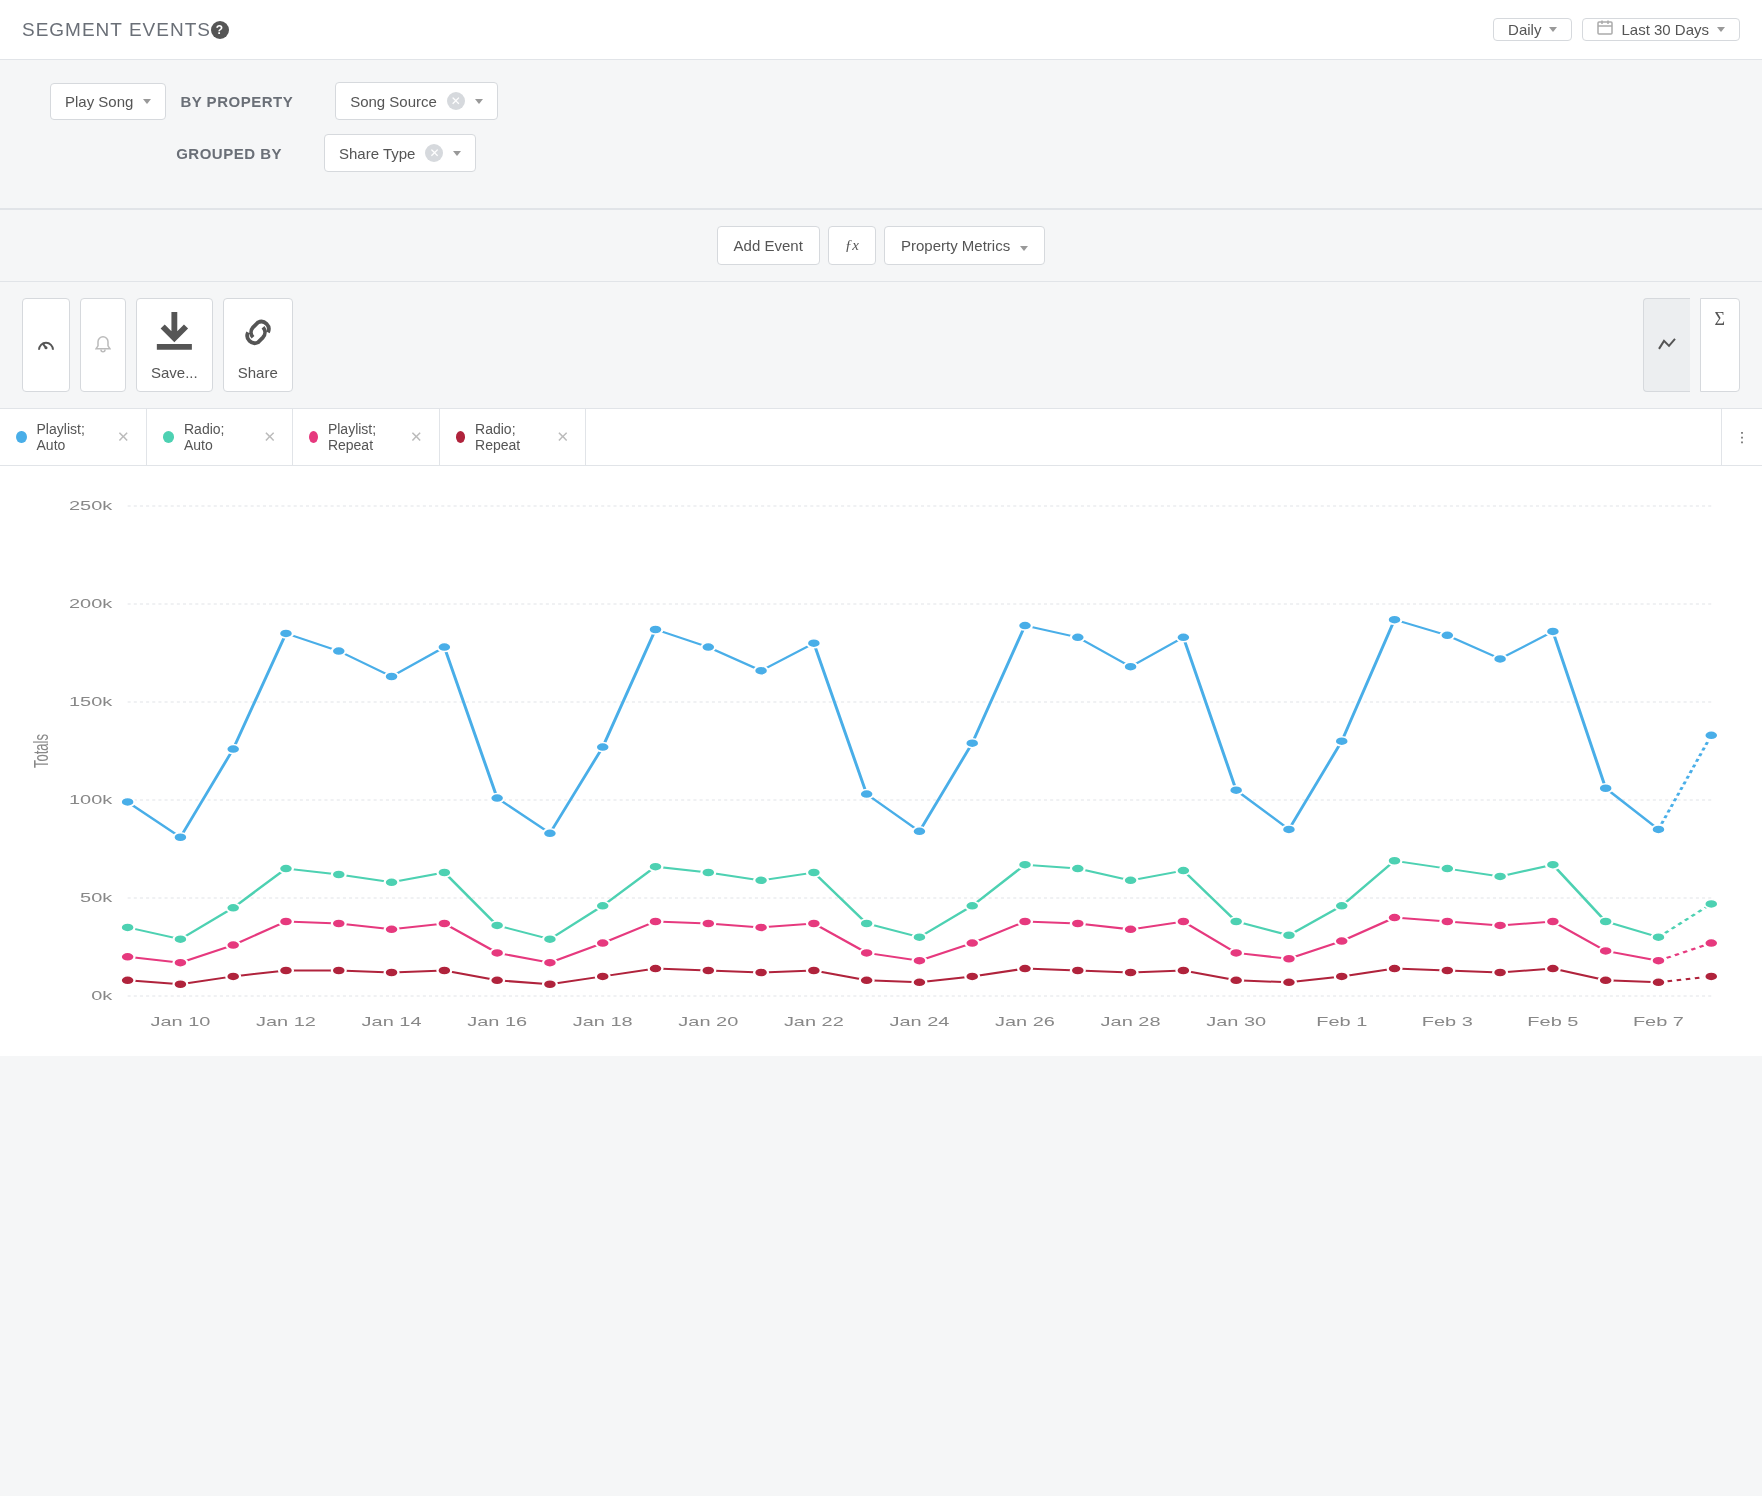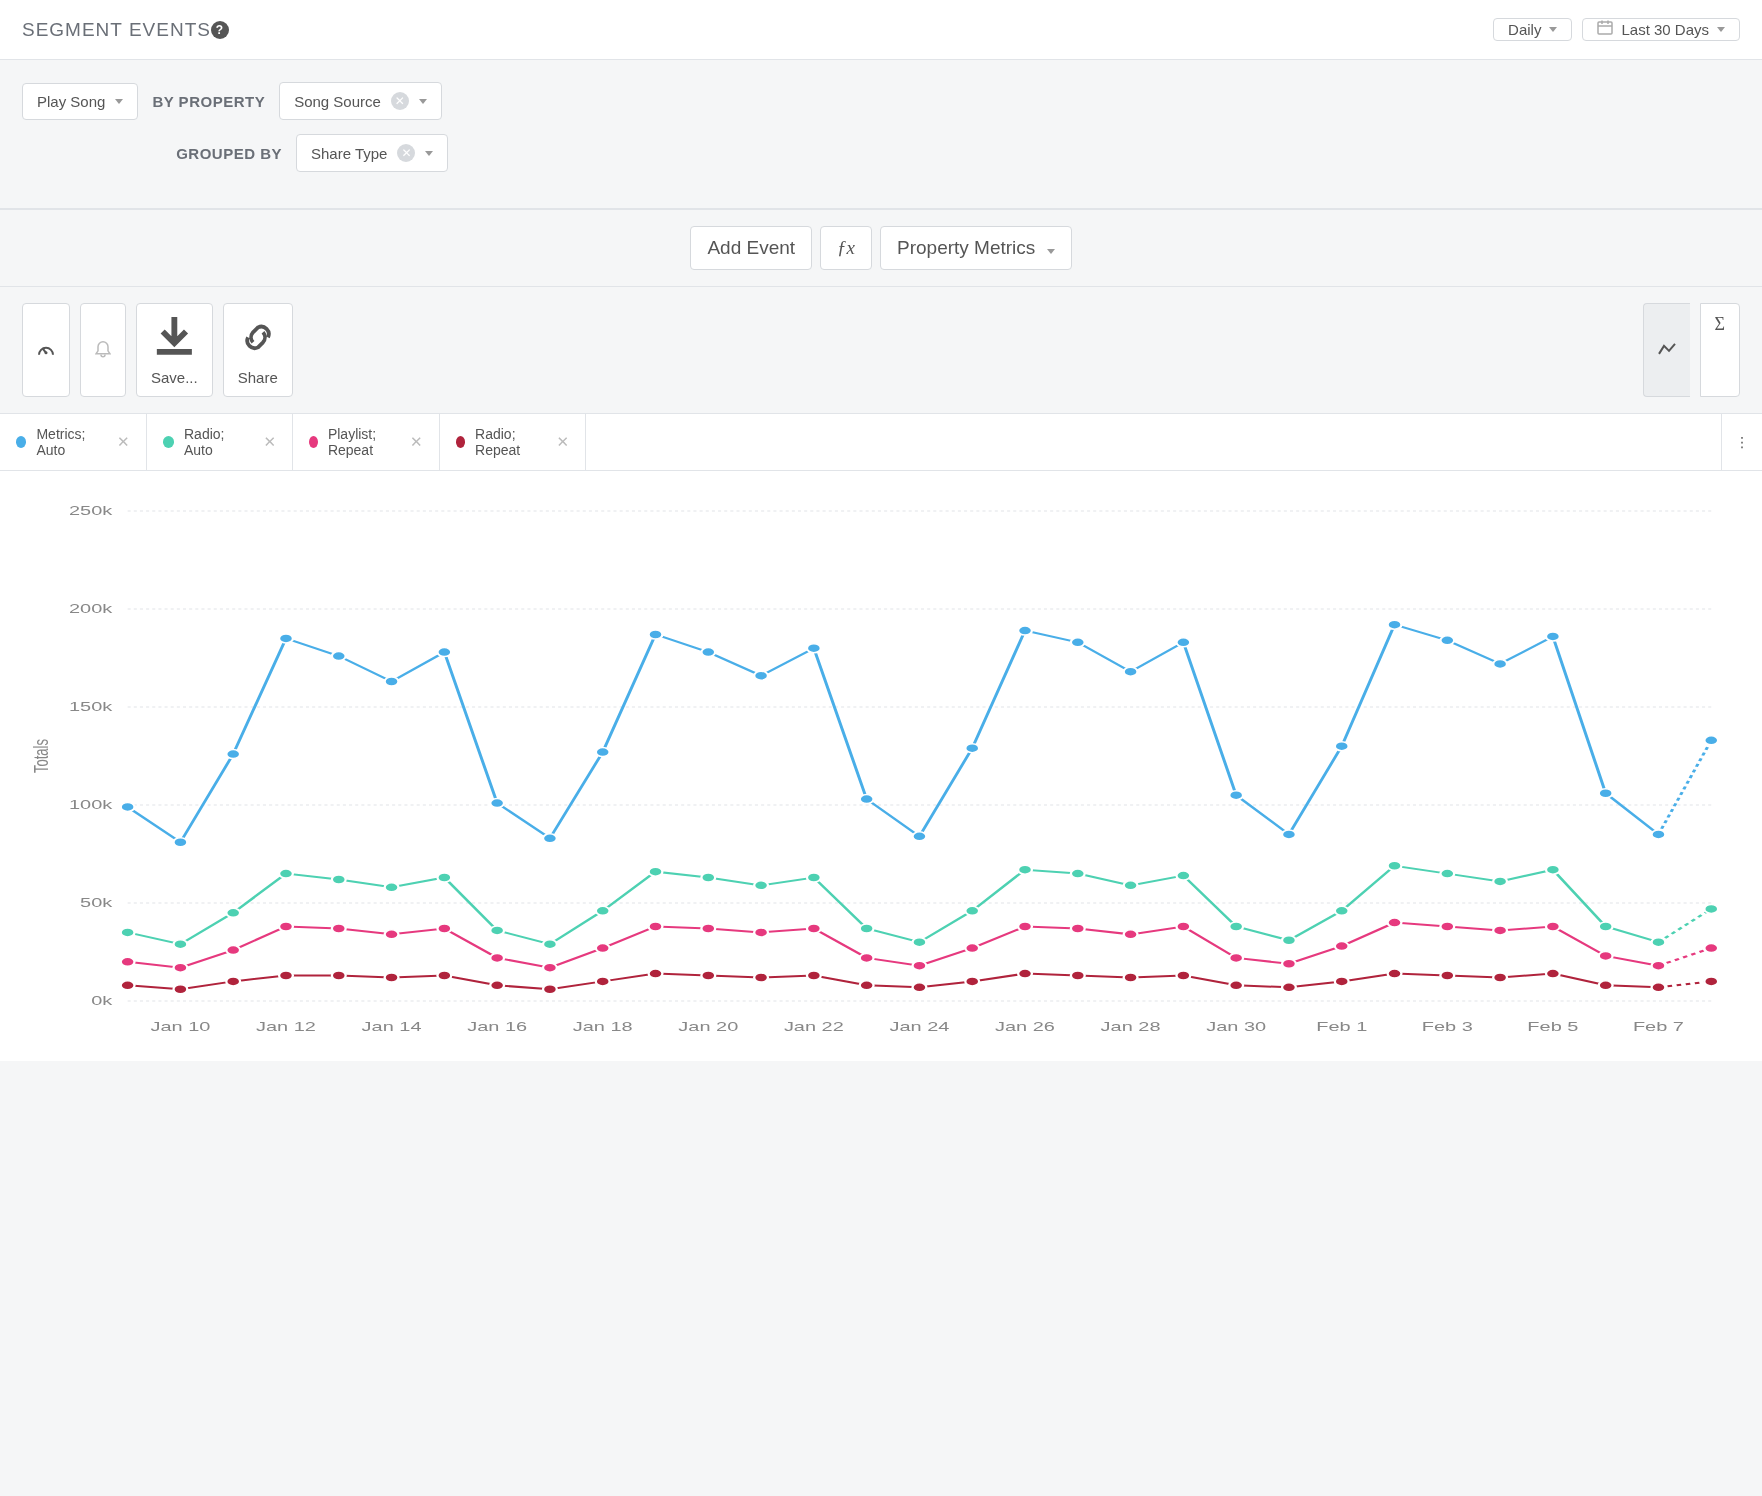--- a/index.html
+++ b/index.html
@@ -6,25 +6,25 @@
 body { font-family: -apple-system, BlinkMacSystemFont, "Segoe UI", Helvetica, Arial, sans-serif; background: #f5f6f7; color: #555; font-size: 14px; }
 .header { display: flex; justify-content: space-between; align-items: center; padding: 18px 22px; background: #fff; border-bottom: 1px solid #e1e4e8; }
 .title { font-size: 19px; letter-spacing: 1px; color: #6a6f77; font-weight: 400; display: flex; align-items: center; }
 .help-icon { width: 18px; height: 18px; border-radius: 50%; background: #555; color: #fff; font-size: 12px; font-weight: bold; display: inline-flex; align-items: center; justify-content: center; }
 .dropdown-btn { border: 1px solid #d6d9dd; background: #fff; border-radius: 4px; padding: 1px 14px; font-size: 15px; color: #555; display: inline-flex; align-items: center; gap: 8px; cursor: pointer; }
 .caret { width: 0; height: 0; border-left: 4px solid transparent; border-right: 4px solid transparent; border-top: 5px solid #999; display: inline-block; }
 .cal-icon { color: #aaa; }
 .filters { background: #f5f6f7; padding: 22px; border-bottom: 1px solid #e1e4e8; }
 .filter-row { display: flex; align-items: center; gap: 14px; margin-bottom: 14px; }
 .filter-label { color: #6a6f77; font-weight: 700; font-size: 15px; letter-spacing: 0.5px; text-align: right; min-width: 120px; }
-.pill-btn { border: 1px solid #d6d9dd; background: #fff; border-radius: 4px; padding: 9px 14px; font-size: 15px; color: #555; display: inline-flex; align-items: center; gap: 10px; cursor: pointer; }
+.pill-btn { border: 1px solid #d6d9dd; background: #fff; border-radius: 4px; padding: 9px 14px; font-size: 15px; color: #555; display: inline-flex; align-items: center; gap: 10px; cursor: pointer; margin-left: 28px; }
 .pill-btn .close-circle { width: 18px; height: 18px; border-radius: 50%; background: #d6d9dd; color: #fff; font-size: 12px; display: inline-flex; align-items: center; justify-content: center; }
 .placeholder { color: #a6acb2; }
 .metric-bar { background: #f5f6f7; border-top: 1px solid #e1e4e8; border-bottom: 1px solid #e1e4e8; padding: 16px 22px; display: flex; gap: 8px; justify-content: center; }
-.metric-btn { border: 1px solid #d6d9dd; background: #fff; border-radius: 4px; padding: 10px 16px; font-size: 19px; color: #555; cursor: pointer; }
+.metric-btn { border: 1px solid #d6d9dd; background: #fff; border-radius: 4px; padding: 10px 16px; font-size: 15px; color: #555; cursor: pointer; }
 .metric-btn.active { background: #eceef0; }
 .metric-btn.fx { font-style: italic; font-family: serif; }
 .action-bar { background: #f5f6f7; padding: 16px 22px; display: flex; justify-content: space-between; border-bottom: 1px solid #e1e4e8; }
 .action-left, .action-right { display: flex; gap: 10px; }
 .icon-btn { border: 1px solid #d6d9dd; background: #fff; border-radius: 4px; padding: 10px 14px; cursor: pointer; display: inline-flex; align-items: center; gap: 8px; font-size: 15px; color: #555; flex-direction: column; }
 .icon-btn.active { background: #eceef0; }
 .legend-row { display: flex; border-bottom: 1px solid #e1e4e8; background: #fff; }
 .legend-item { flex: 1; display: flex; align-items: center; padding: 12px 16px; border-right: 1px solid #e1e4e8; gap: 10px; position: relative; max-width: 240px; }
 .legend-dot { width: 12px; height: 12px; border-radius: 50%; }
 .legend-close { color: #bbb; font-size: 15px; cursor: pointer; margin-left: auto; }
@@ -135,21 +135,21 @@
     </button>
     <button class="icon-btn" style="border-radius:0 4px 4px 0">
       <span style="font-size:18px;font-family:serif">Σ</span>
     </button>
   </div>
 </div>
 
 <div class="legend-row" id="legend-row">
 <div class="legend-item">
       <span class="legend-dot" style="background:#49aee8"></span>
-    <span>Metrics; Auto</span>
+    <span>Playlist; Auto</span>
     <span class="legend-close">✕</span>
     </div>
     <div class="legend-item">
       <span class="legend-dot" style="background:#4dd1b2"></span>
     <span>Radio; Auto</span>
     <span class="legend-close">✕</span>
     </div>
     <div class="legend-item">
       <span class="legend-dot" style="background:#e6397e"></span>
     <span>Playlist; Repeat</span>

